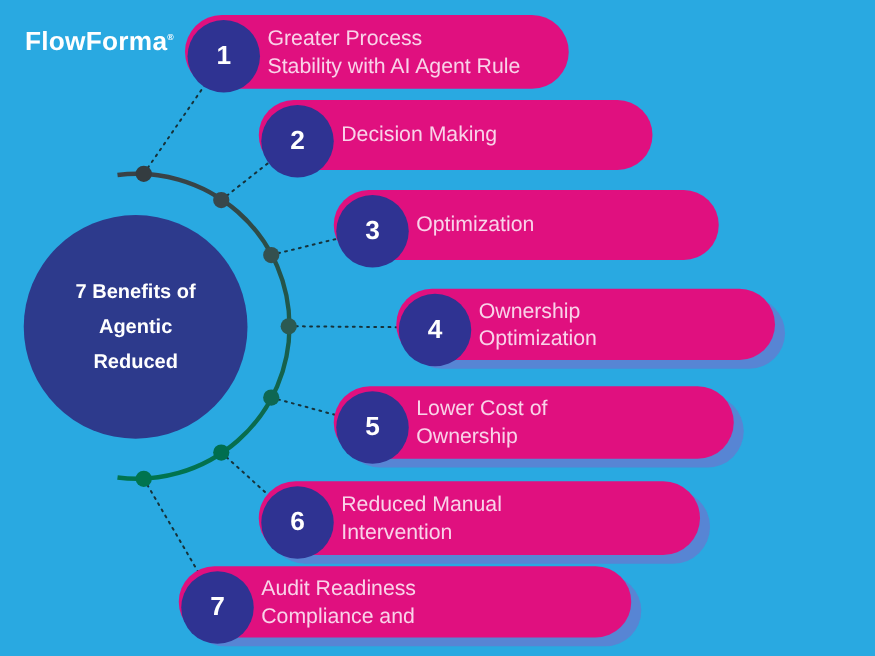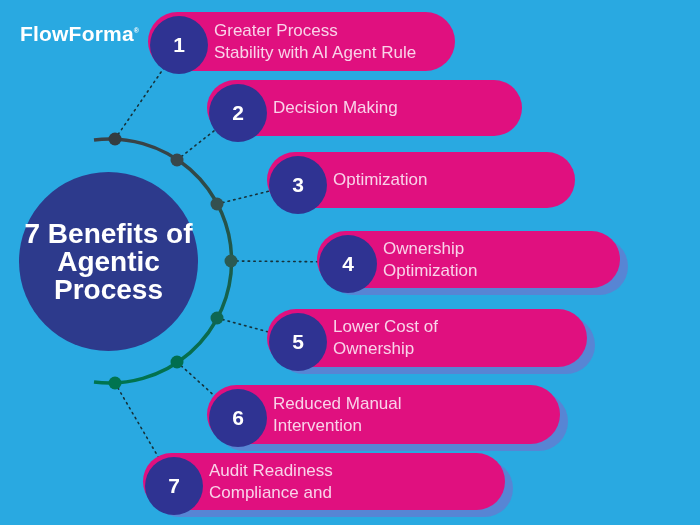--- a/index.html
+++ b/index.html
@@ -13,21 +13,21 @@
     position:absolute;left:20px;top:22px;z-index:3;
     color:#FFFFFF;font-size:21px;font-weight:700;letter-spacing:0.2px;
   }
   .logo sup{font-size:7px;vertical-align:super;}
   .stage{position:absolute;inset:0;}
   svg.connectors{position:absolute;left:0;top:0;z-index:1;}
   .center-circle{
     position:absolute;left:19px;top:172px;width:179px;height:179px;
     background:var(--center_circle,#2D3A8C);border-radius:50%;z-index:2;
     display:flex;flex-direction:column;align-items:center;justify-content:center;
-    color:#FFFFFF;text-align:center;font-weight:700;font-size:28px;line-height:28px;
+    color:#FFFFFF;text-align:center;font-weight:700;font-size:16px;line-height:28px;
   }
   .pill{
     position:absolute;z-index:2;background:var(--pill,#E0107F);
     border-radius:999px;display:flex;align-items:center;
   }
   .pill.shadowed{box-shadow:8px 7px 0 rgba(134,97,199,0.5);}
   .num-circle{
     position:absolute;left:2px;top:4px;width:58px;height:58px;border-radius:50%;
     background:var(--num_circle,#2F3392);color:#FFFFFF;
     display:flex;align-items:center;justify-content:center;
@@ -81,21 +81,21 @@
     <circle cx="217" cy="204" r="6.5" fill="#34504F"></circle>
     <circle cx="231" cy="261" r="6.5" fill="#2B5A52"></circle>
     <circle cx="217" cy="318" r="6.5" fill="#0E6752"></circle>
     <circle cx="177" cy="362" r="6.5" fill="#006E4F"></circle>
     <circle cx="115" cy="383" r="6.5" fill="#00744F"></circle>
   </svg>
 
   <div class="center-circle">
     <span>7 Benefits of</span>
     <span>Agentic</span>
-    <span>Process</span>
+    <span>Reduced</span>
   </div>
 
   <div class="pill pill-1">
     <div class="num-circle">1</div>
     <div class="pill-text">
       <span>Greater Process</span>
       <span>Stability with AI Agent Rule</span>
     </div>
   </div>
 

